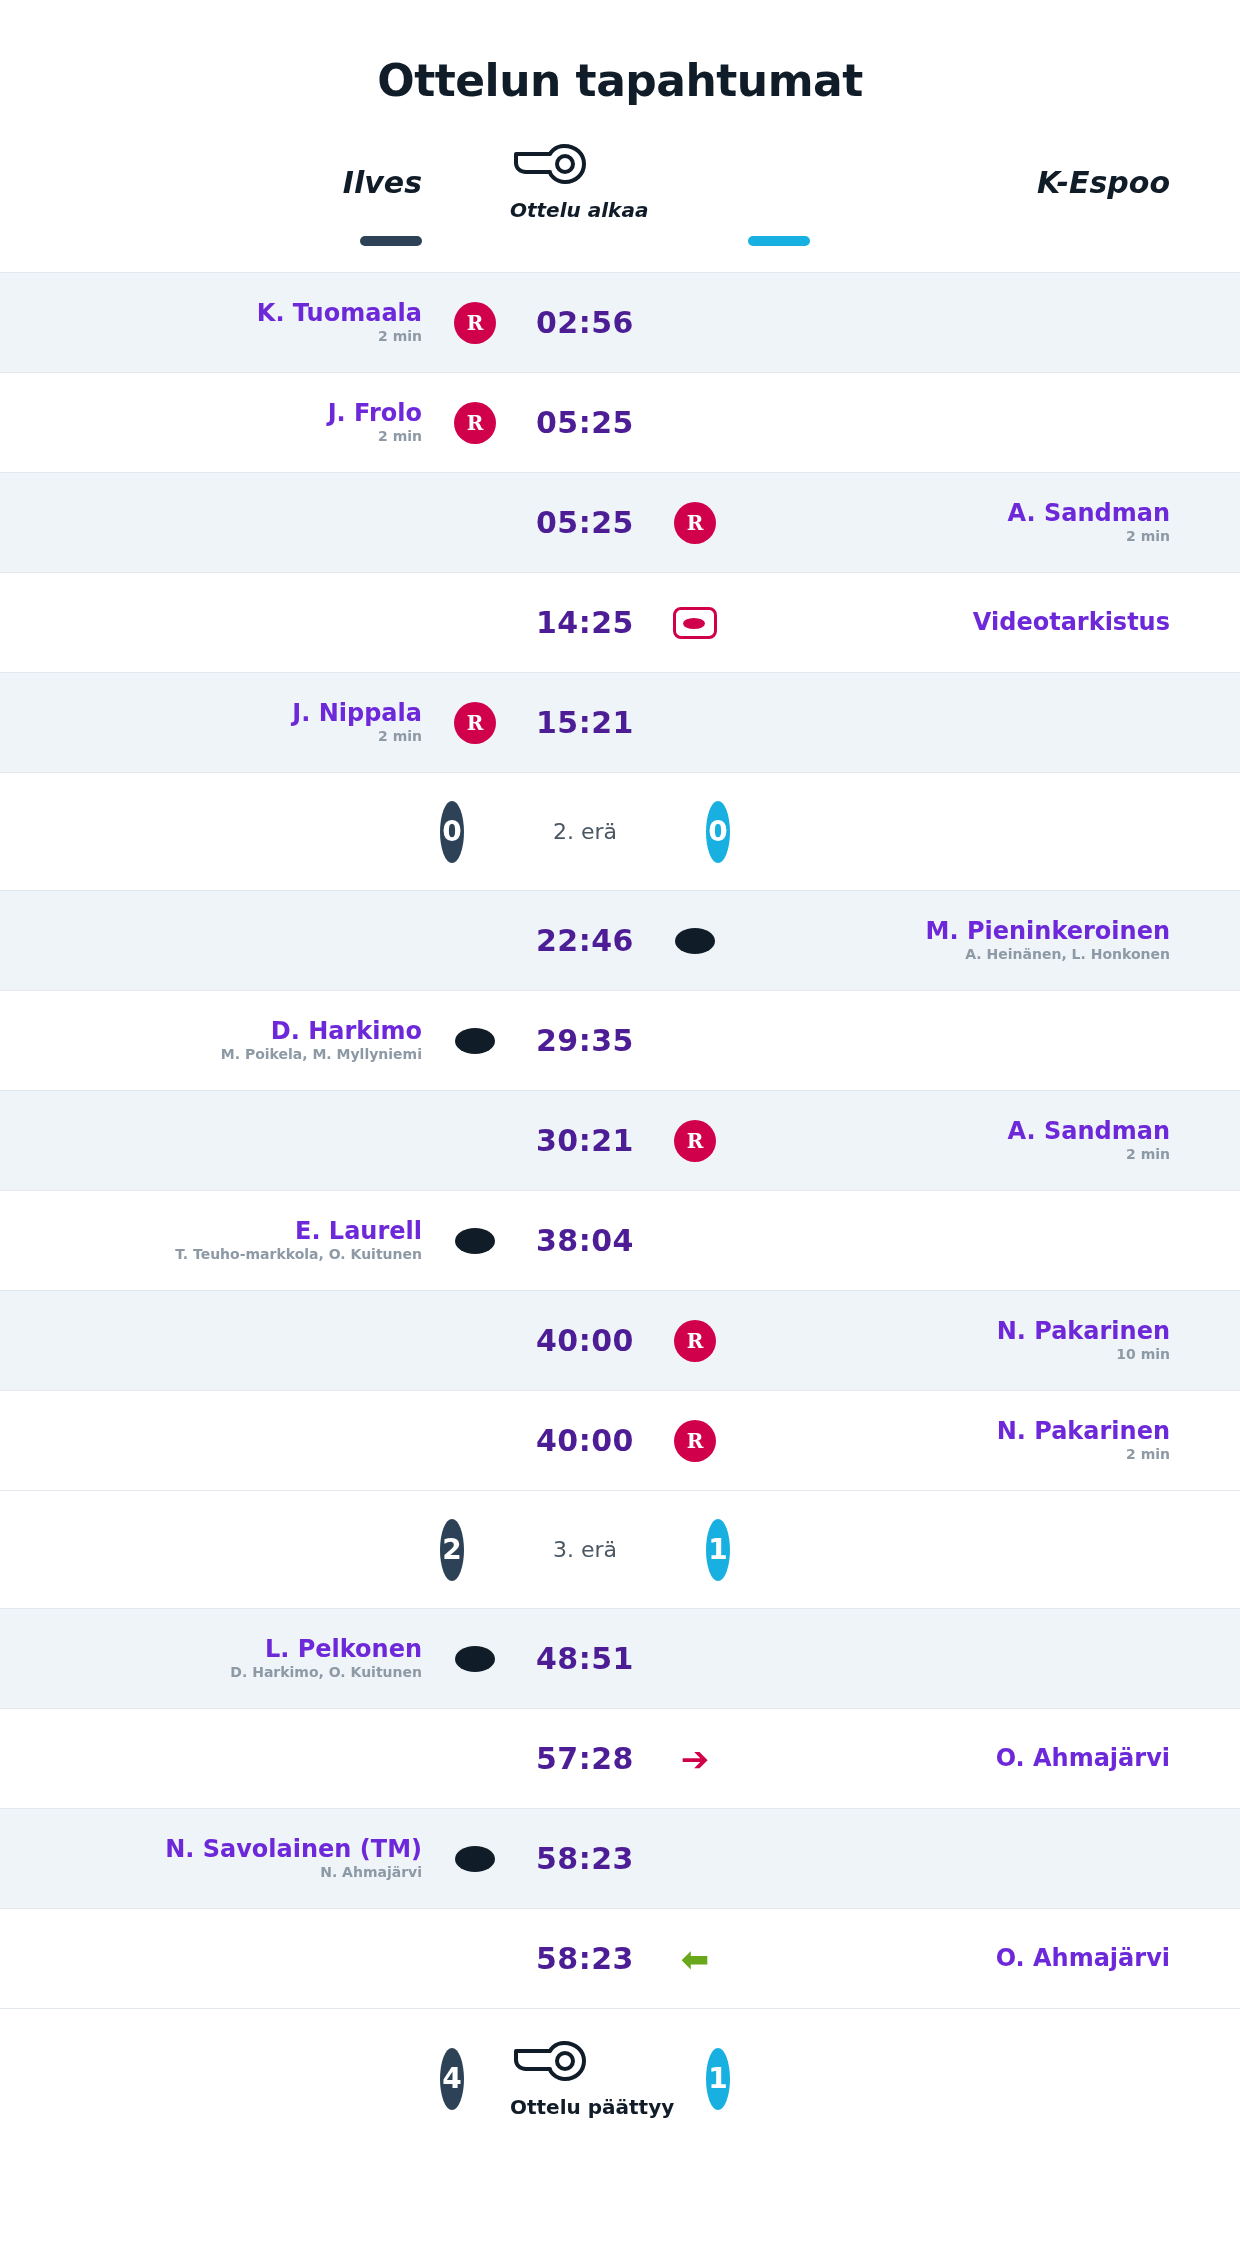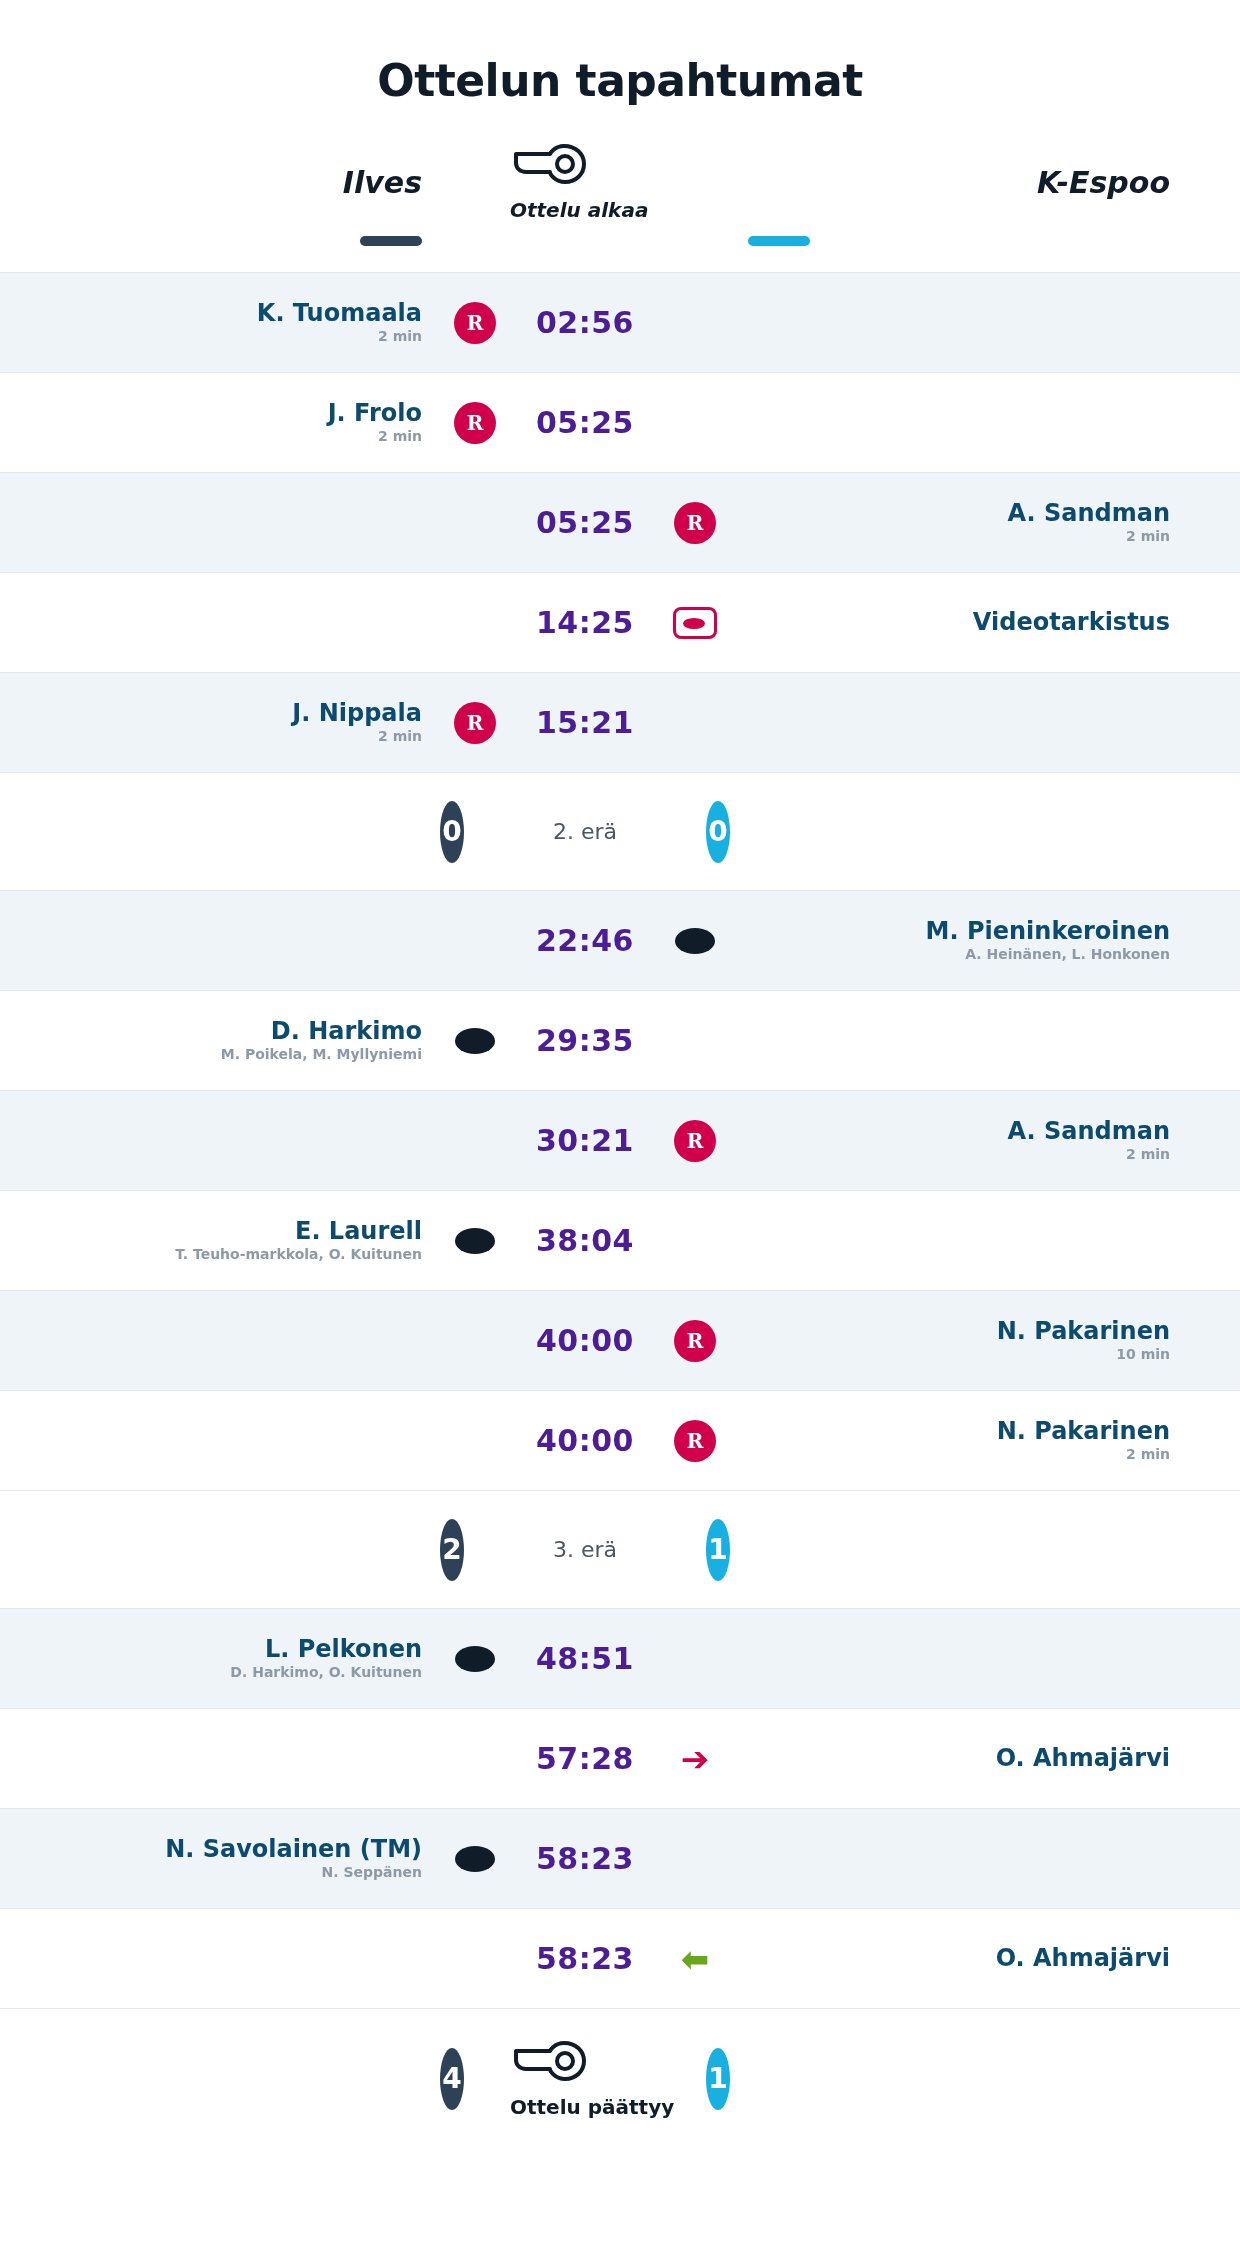--- a/index.html
+++ b/index.html
@@ -80,21 +80,21 @@
   .row {
     min-height: 100px;
     border-top: 1px solid #e2e8ee;
   }
   .row.alt { background: #eef4f8; }
   .row.period, .row.final { background: #ffffff; border-top: 1px solid #e2e8ee; }
 
   .p-name {
     font-size: 24px;
     font-weight: 700;
-    color: #0c4a6e;
+    color: #6d28d9;
     line-height: 1.15;
   }
   .p-sub {
     font-size: 14px;
     color: #8d99a5;
     line-height: 1.3;
     margin-top: 0;
     font-weight: 700;
   }
   .time {
@@ -397,21 +397,21 @@
         <div class="ico-right">
           <div class="arrow in">➔</div>
         </div>
         <div class="col-right">
           <div class="p-name">O. Ahmajärvi</div>
         </div>
       </div>
       <div class="grid row alt">
         <div class="col-left">
           <div class="p-name">N. Savolainen (TM)</div>
-          <div class="p-sub">N. Seppänen</div>
+          <div class="p-sub">N. Ahmajärvi</div>
         </div>
         <div class="ico-left">
           <div class="puck"></div>
         </div>
         <div class="col-mid">
           <div class="time">58:23</div>
         </div>
         <div class="ico-right"></div>
         <div class="col-right"></div>
       </div>

